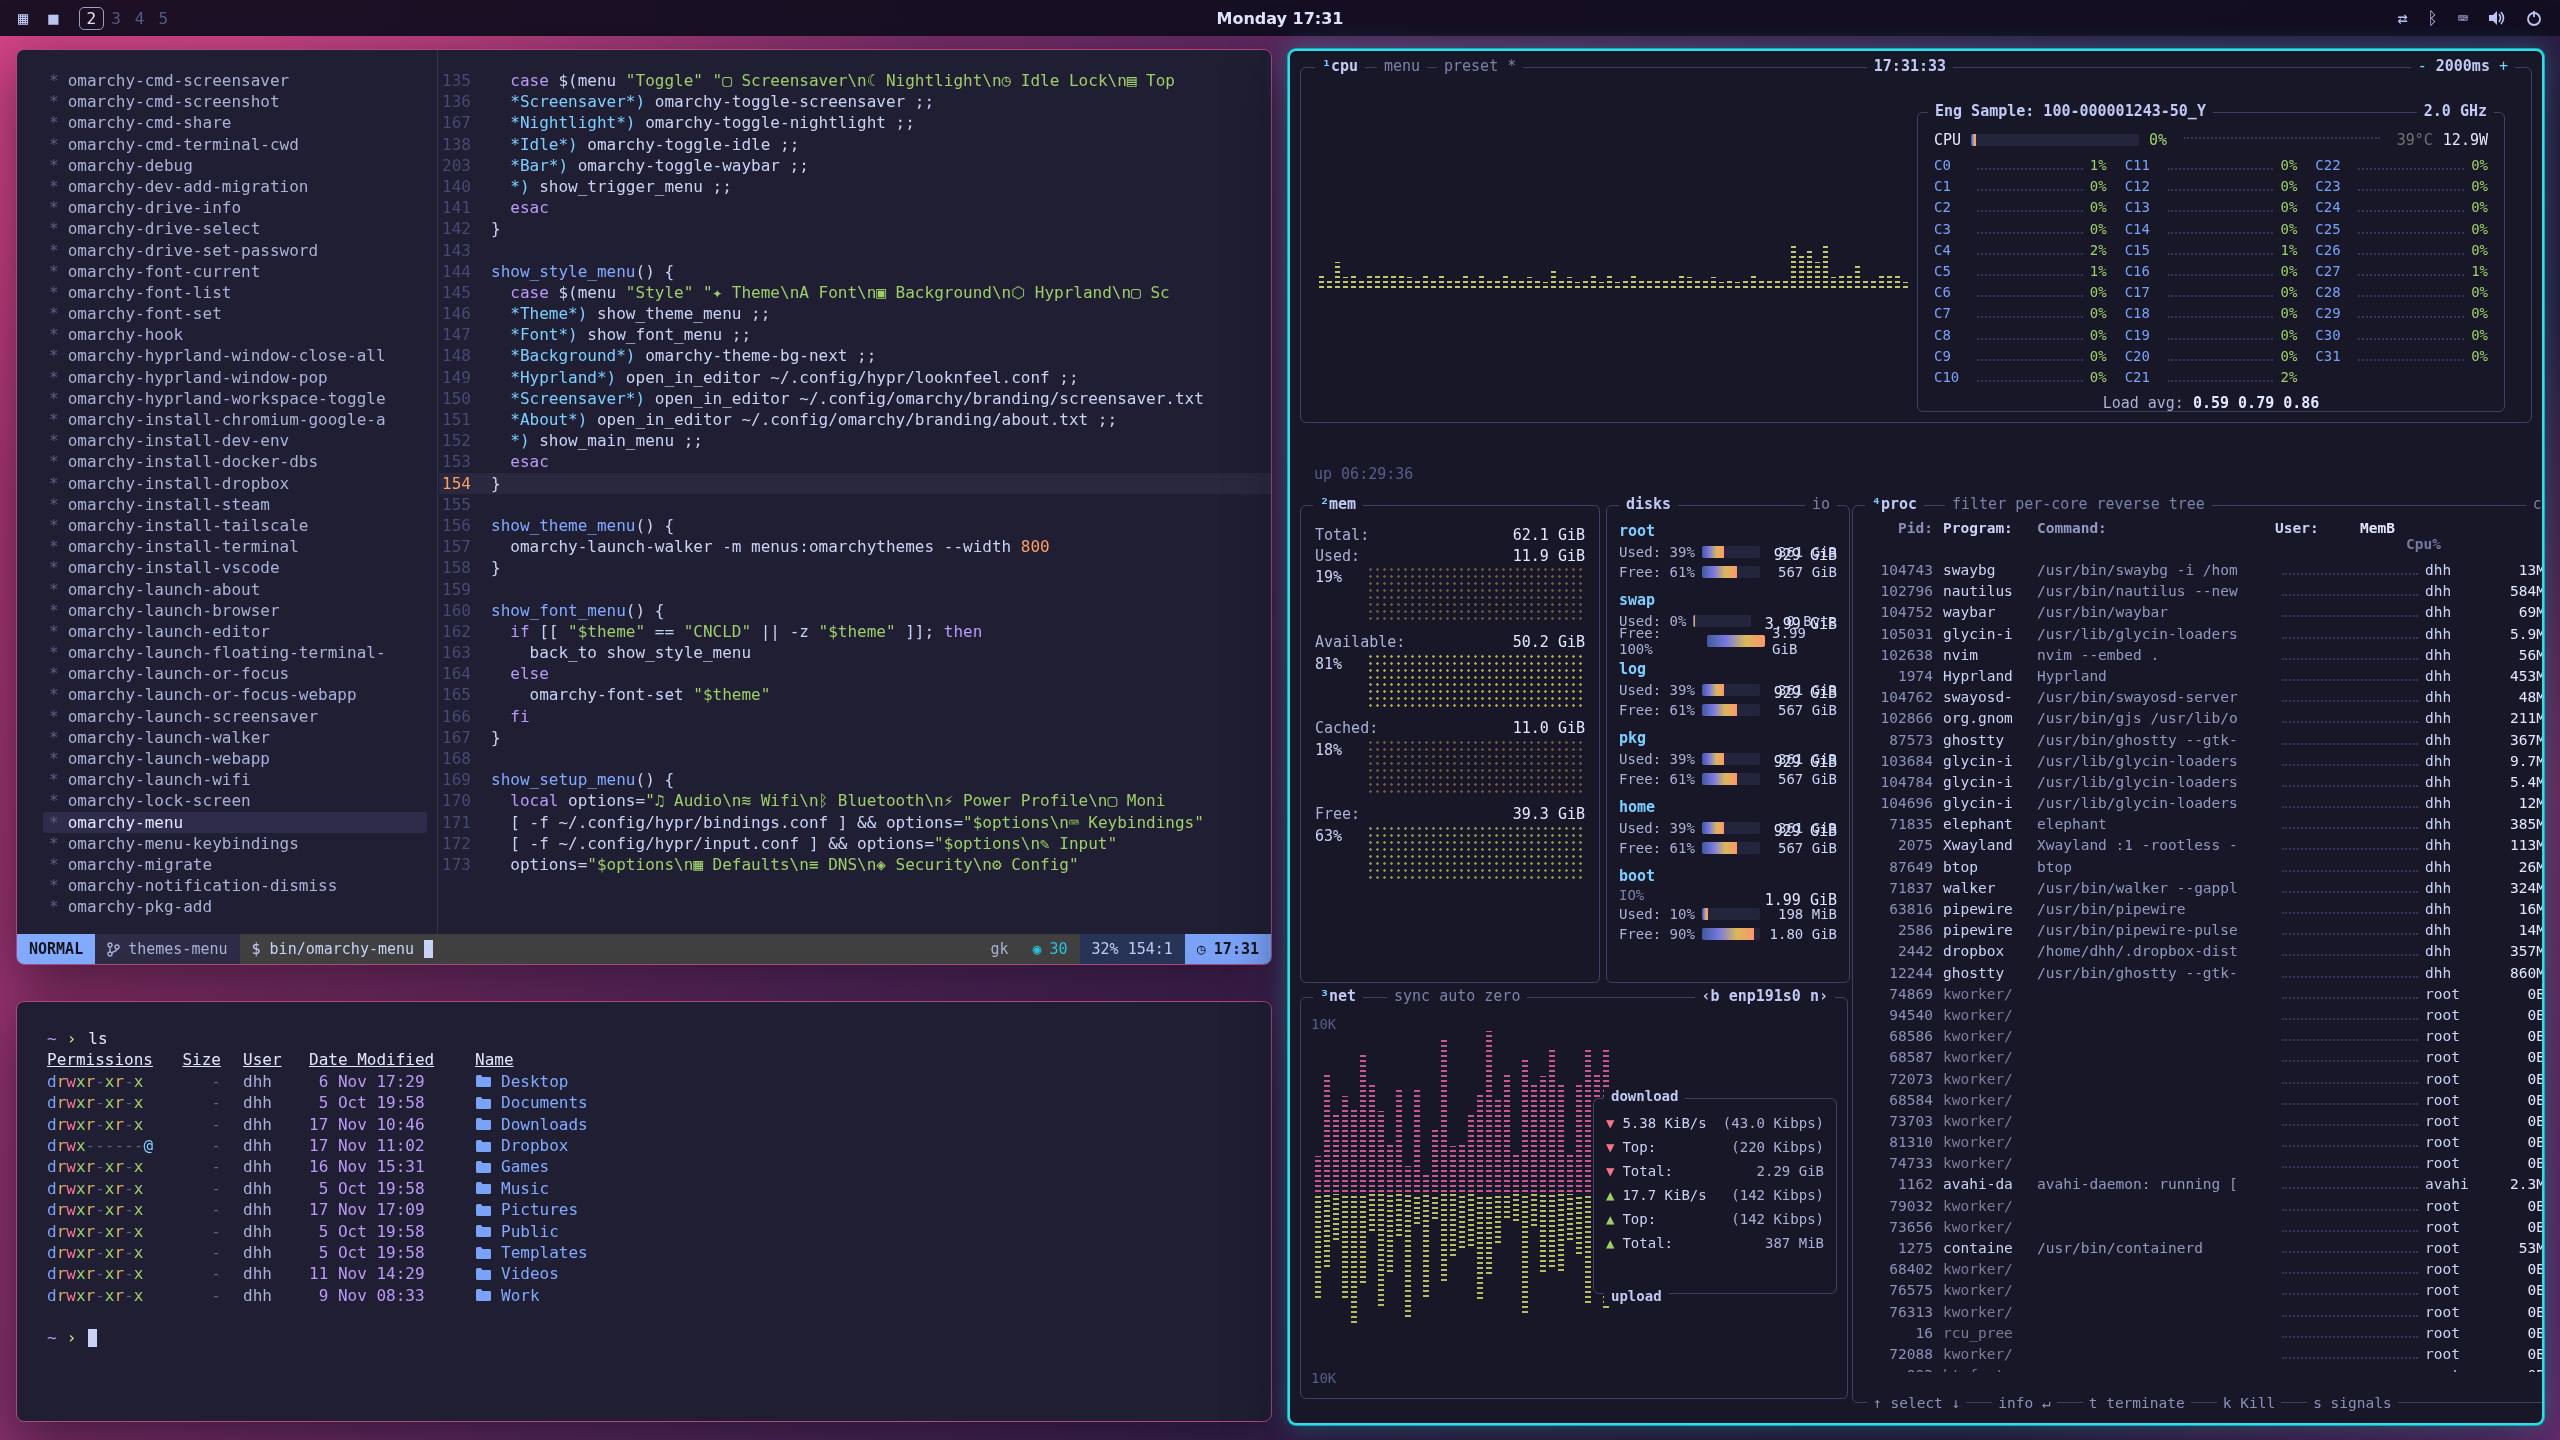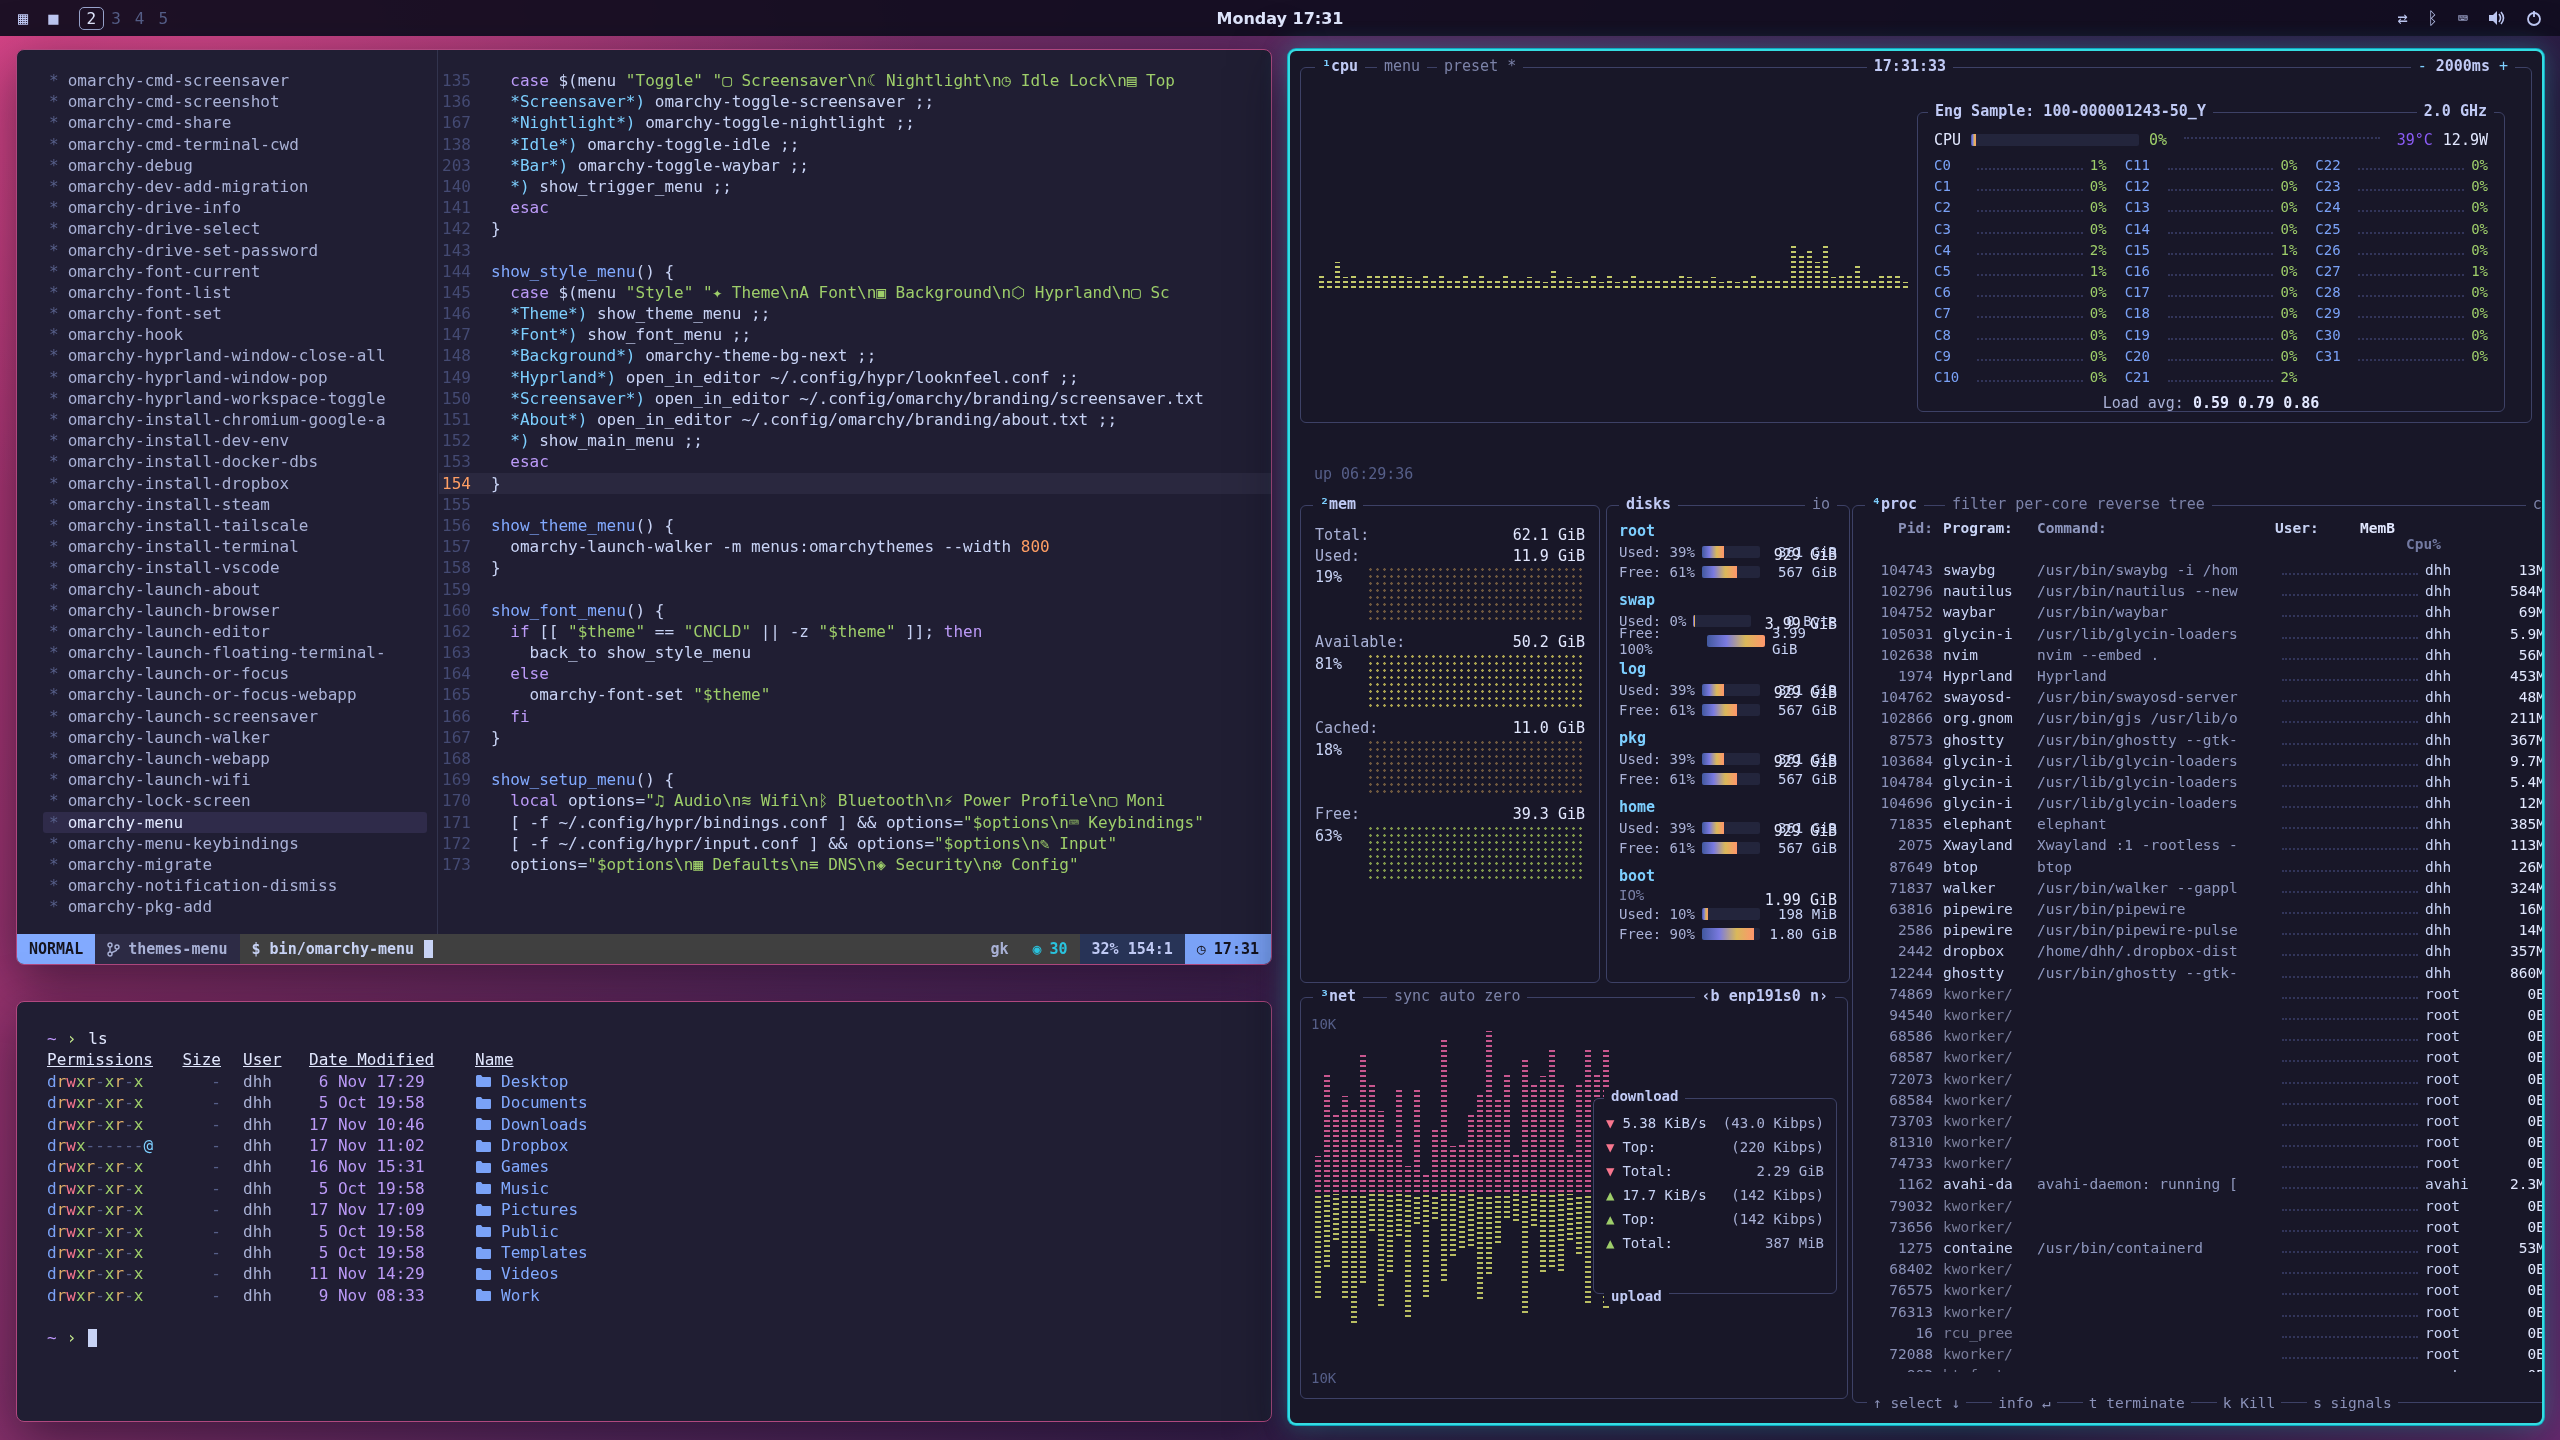--- a/index.html
+++ b/index.html
@@ -41,21 +41,21 @@
   .code-pane { position:absolute; left:422px; right:0; top:0; bottom:30px; padding-top:20px; overflow:hidden; }
   .code-line { display:flex; height:21.2px; line-height:21.2px; white-space:pre; }
   .code-line .ln { width:52px; text-align:right; padding-right:20px; color:#444a73; flex:none; }
   .code-line.cur { background:#2a283f; }
   .code-line.cur .ln { color:#ff9e64; }
   .code-line .tx { color:#c8d3f5; }
   .tok-s { color:#9ece6a; } .tok-k { color:#bb9af7; } .tok-p { color:#7dcfff; }
   .tok-n { color:#ff9e64; } .tok-f { color:#82aaff; }
   .statusline { position:absolute; left:0; right:0; bottom:0; height:30px; background:#404040;
     display:flex; align-items:center; font-size:15px; }
-  .seg { padding:0 12px; height:100%; display:flex; align-items:center; gap:8px;font-weight:bold; }
+  .seg { padding:0 12px; height:100%; display:flex; align-items:center; gap:8px; }
   .seg-mode { background:#82aaff; color:#15141f; font-weight:bold; }
   .seg-branch { background:#2d2b45; color:#a9b1d6; }
   .seg-file { color:#c8d3f5; gap:10px; }
   .cursor-block { display:inline-block; width:9px; height:18px; background:#c8d3f5; }
   .status-right { margin-left:auto; display:flex; align-items:center; height:100%; }
   .seg-keys { color:#a9b1d6; }
   .seg-count { color:#2ac3de; }
   .seg-pos { background:#283457; color:#c0caf5; }
   .seg-time { background:#7aa2f7; color:#15141f; font-weight:bold; }
 
@@ -414,21 +414,21 @@
     <div class="core-box">
       <span class="btag" style="left:10px"><b>Eng Sample: 100-000001243-50_Y</b></span>
       <span class="btag" style="right:10px"><b>2.0 GHz</b></span>
       <div class="cpu-meter-row">
         <span style="color:#e2e8ff">CPU</span>
         <span class="meter" style="width:168px">
             <i style="width:3%"></i>
           </span>
         <span style="color:#9ece6a">0%</span>
         <span class="leader"></span>
-        <span style="color:#8b5cf6">39°C</span>
+        <span style="color:#737373">39°C</span>
         <span style="color:#e2e8ff">12.9W</span>
       </div>
       <div class="core-grid" id="core-grid">
           <div class="core-col">
             <div class="core-row">
               <span class="core-name">C0</span>
               <span class="leader"></span>
               <span class="core-pct">1%</span>
             </div>
             <div class="core-row">

